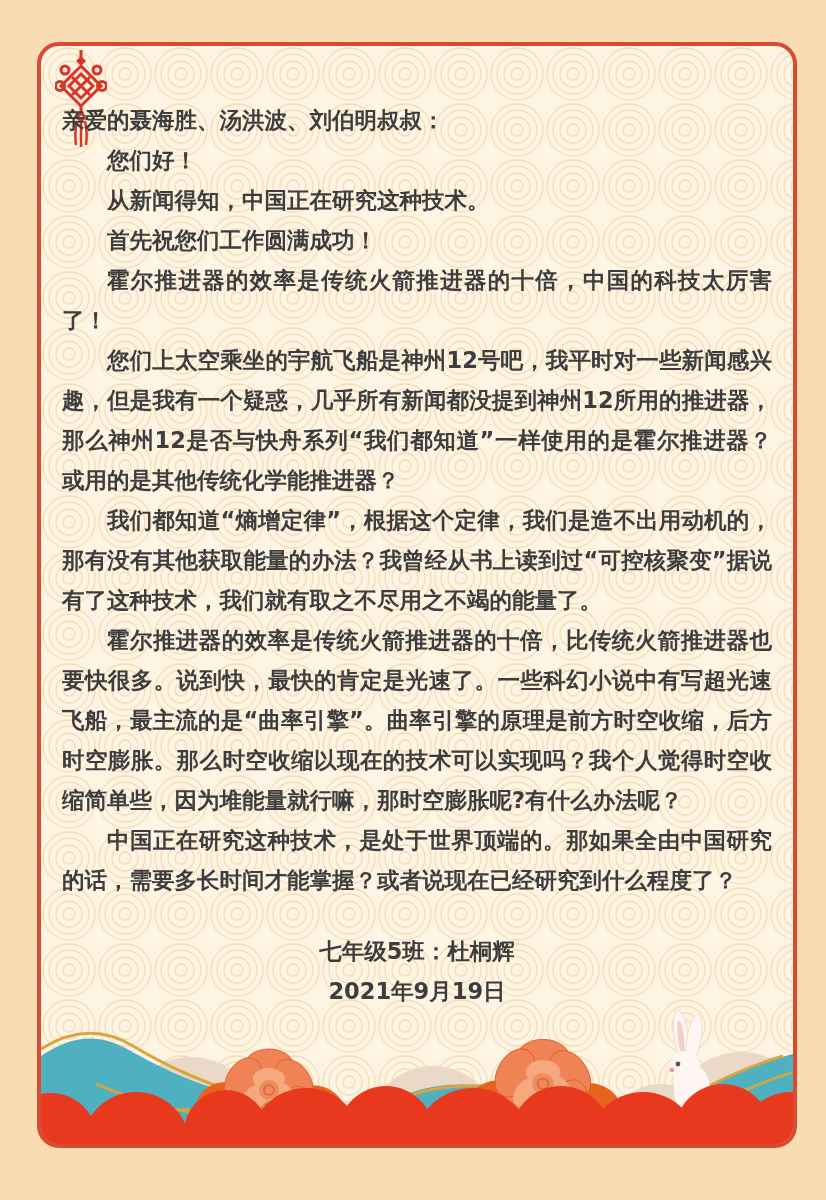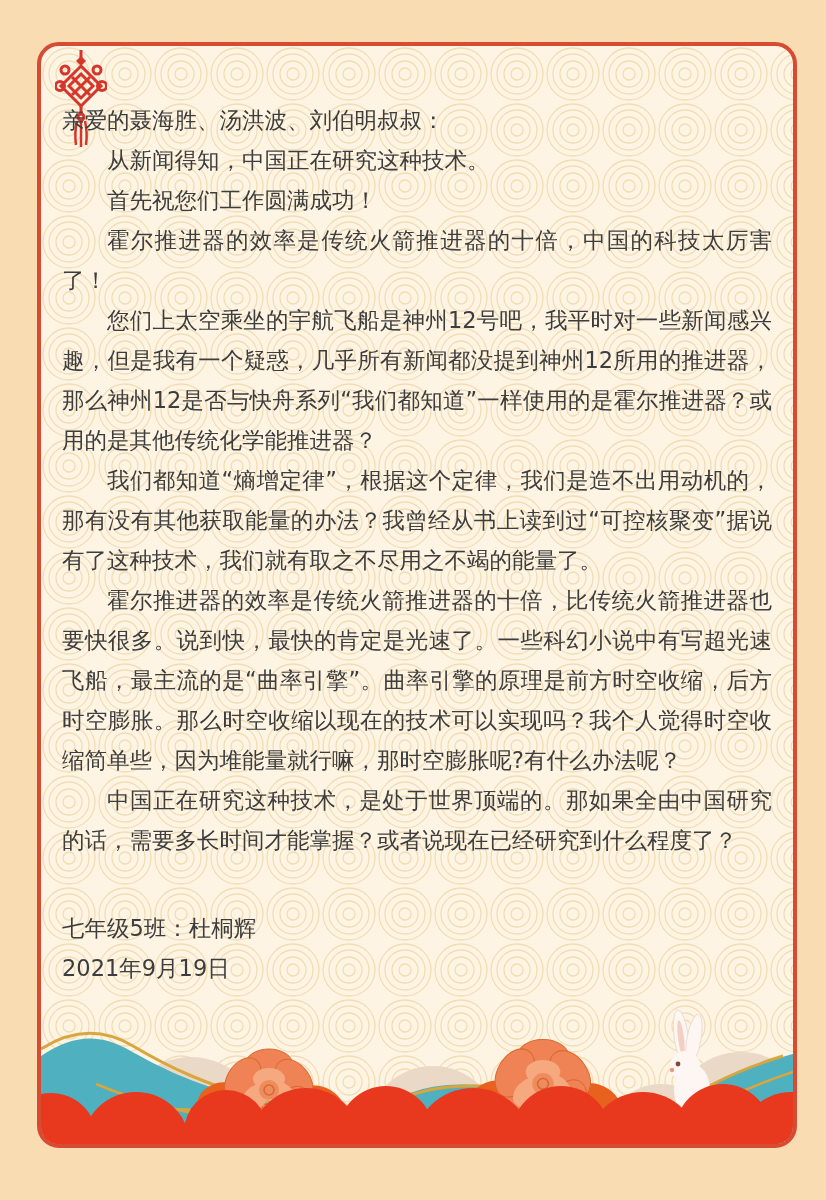--- a/index.html
+++ b/index.html
@@ -5,21 +5,21 @@
 <style>
   html, body { margin: 0; padding: 0; }
   body {
     width: 826px; height: 1200px;
     background: #fadcb2;
     font-family: "DejaVu Sans", sans-serif;
     overflow: hidden;
   }
   .page {
     position: relative;
-    width: 826px; height: 1200px;
+    width: 826px; height: 1200px; font-weight: bold;
   }
   .card {
     position: absolute;
     left: 37px; top: 42px;
     width: 760px; height: 1106px;
     box-sizing: border-box;
     background: #fdf4e4;
     border: 4px solid #d84b33;
     border-radius: 22px;
     overflow: hidden;
@@ -39,22 +39,22 @@
     width: 710px;
     color: #3d3d3d;
     font-size: 22.5px;
     line-height: 40px;
     text-align: justify;
   }
   .letter p { margin: 0; }
   p.salutation { text-indent: 0; }
   p.para { text-indent: 2em; }
   .sig-block {
-    margin-top: 48px;
-    text-align: left;
+    margin-top: 31px;
+    text-align: center;
   }
   .sig-block p { margin: 0; line-height: 40px; }
   .deco {
     position: absolute; left: 0; bottom: 0;
     width: 100%; height: 140px;
     display: block;
   }
 </style>
 </head>
 <body>
@@ -106,20 +106,21 @@
           <path d="M22,71 C20,80 20,88 21,95"></path>
           <line x1="26" y1="71" x2="26" y2="97"></line>
           <path d="M30,71 C32,80 32,88 31,95"></path>
         </g>
       </g>
     </svg>
 
     <div class="letter">
       <p class="salutation">亲爱的聂海胜、汤洪波、刘伯明叔叔：</p>
       <div>
+          <p class="para">您们好！</p>
           <p class="para">从新闻得知，中国正在研究这种技术。</p>
           <p class="para">首先祝您们工作圆满成功！</p>
           <p class="para">霍尔推进器的效率是传统火箭推进器的十倍，中国的科技太厉害了！</p>
           <p class="para">您们上太空乘坐的宇航飞船是神州12号吧，我平时对一些新闻感兴趣，但是我有一个疑惑，几乎所有新闻都没提到神州12所用的推进器，那么神州12是否与快舟系列“我们都知道”一样使用的是霍尔推进器？或用的是其他传统化学能推进器？</p>
           <p class="para">我们都知道“熵增定律”，根据这个定律，我们是造不出用动机的，那有没有其他获取能量的办法？我曾经从书上读到过“可控核聚变”据说有了这种技术，我们就有取之不尽用之不竭的能量了。</p>
           <p class="para">霍尔推进器的效率是传统火箭推进器的十倍，比传统火箭推进器也要快很多。说到快，最快的肯定是光速了。一些科幻小说中有写超光速飞船，最主流的是“曲率引擎”。曲率引擎的原理是前方时空收缩，后方时空膨胀。那么时空收缩以现在的技术可以实现吗？我个人觉得时空收缩简单些，因为堆能量就行嘛，那时空膨胀呢?有什么办法呢？</p>
           <p class="para">中国正在研究这种技术，是处于世界顶端的。那如果全由中国研究的话，需要多长时间才能掌握？或者说现在已经研究到什么程度了？</p>
         </div>
       <div class="sig-block">
         <p>七年级5班：杜桐辉</p>

